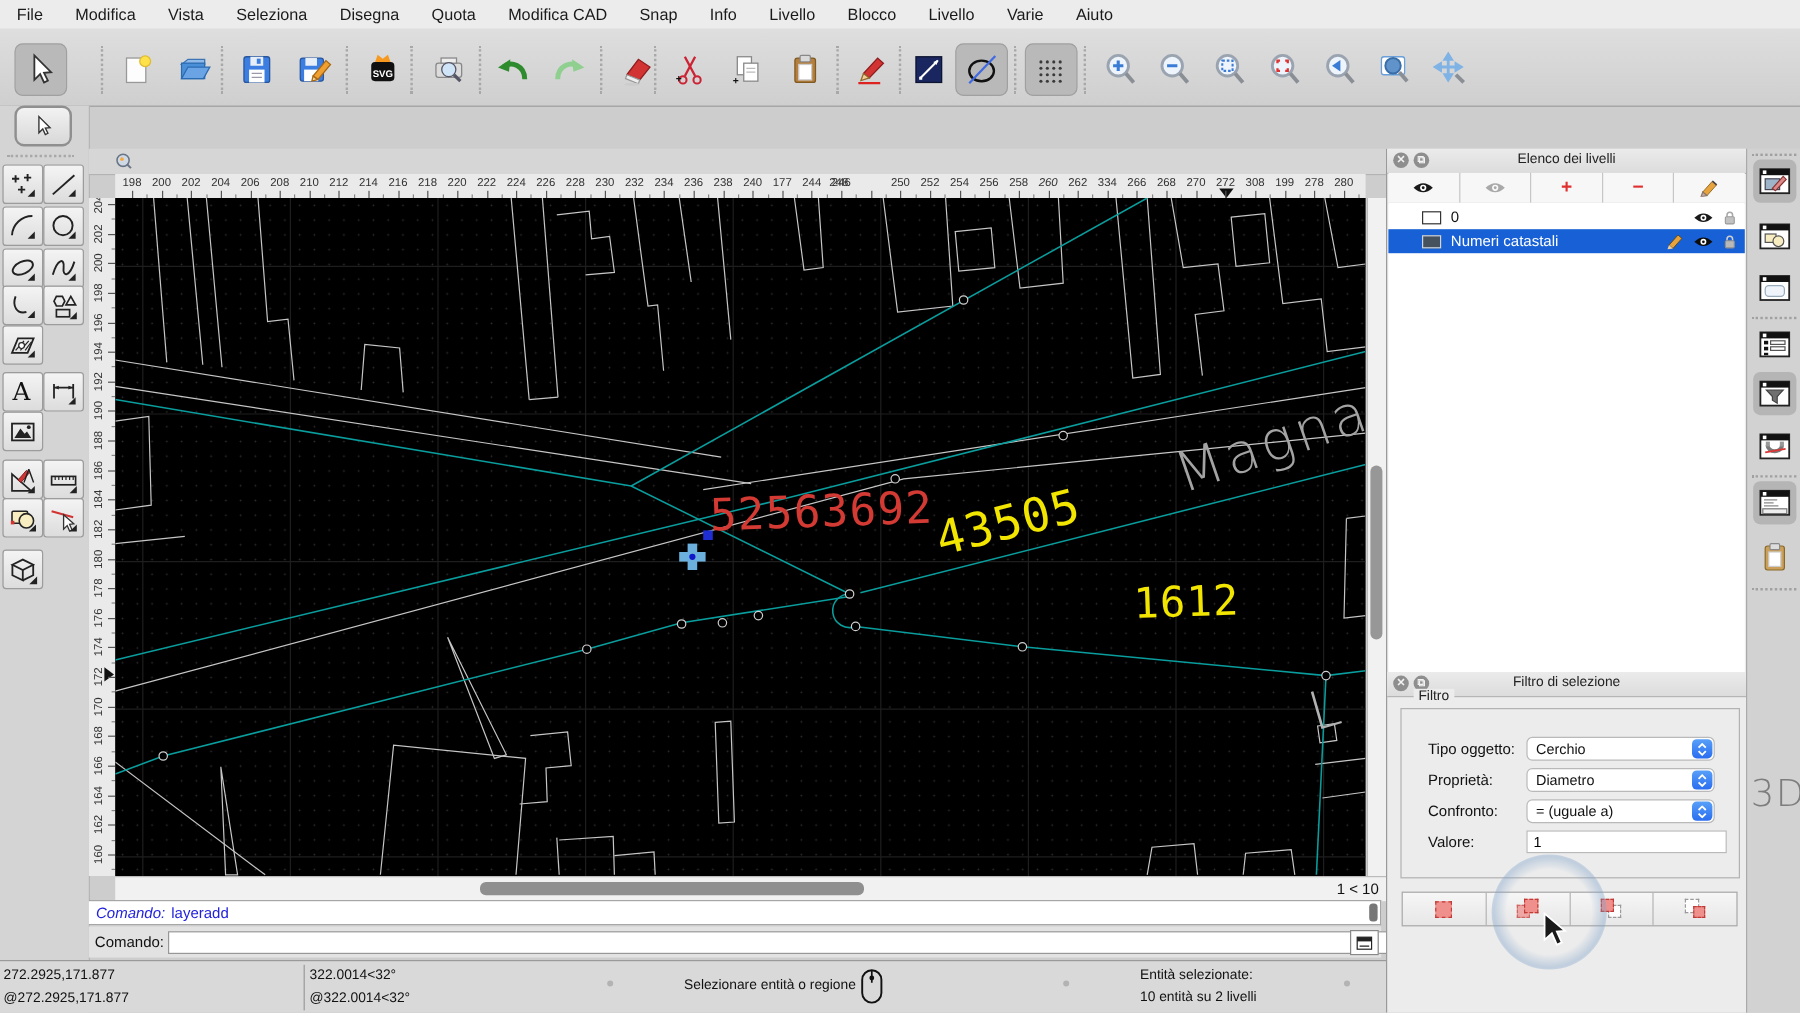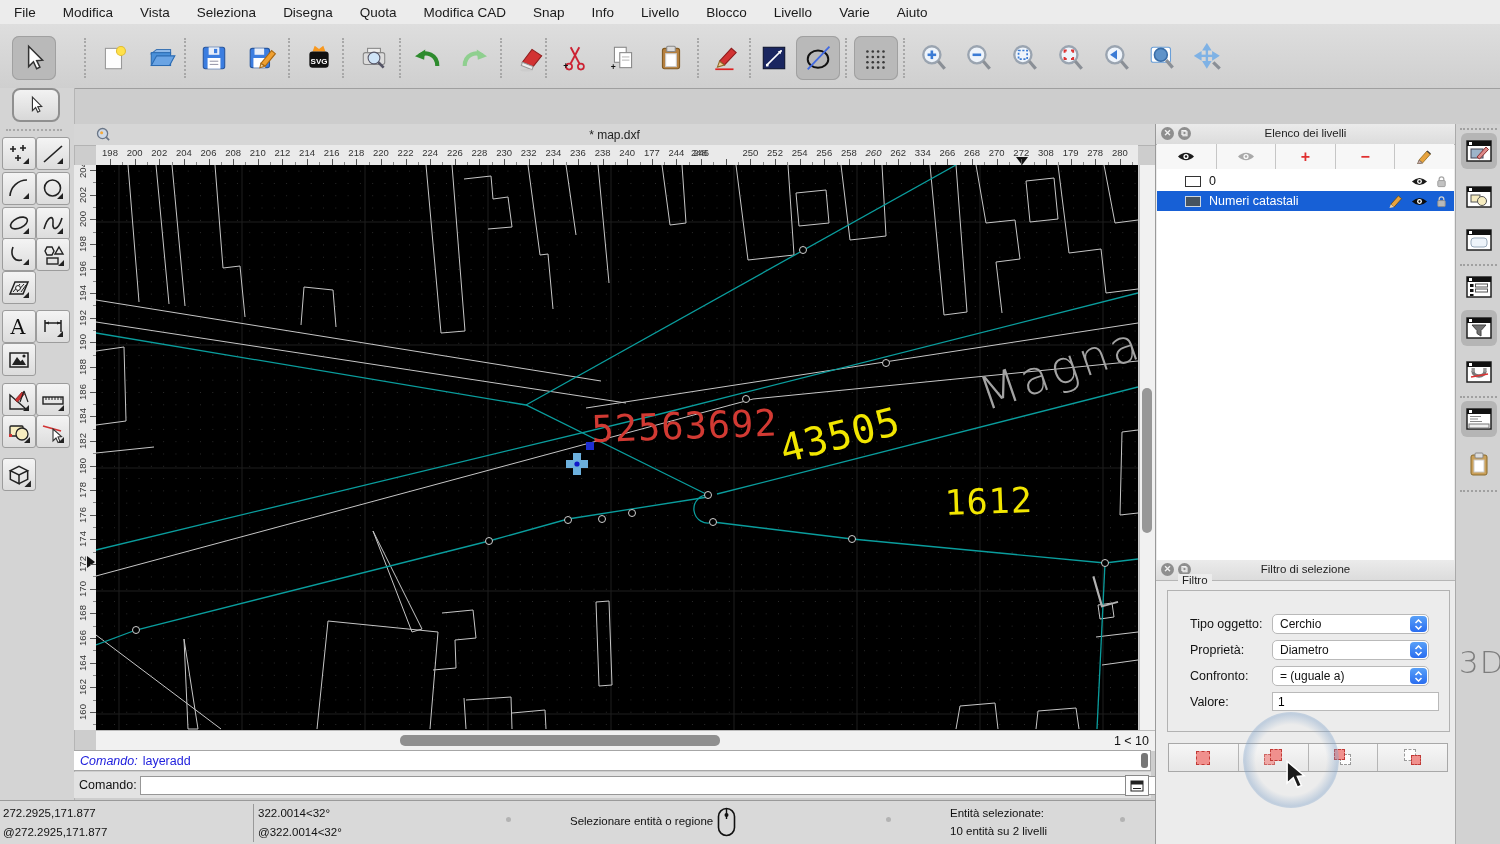--- a/index.html
+++ b/index.html
@@ -487,21 +487,20 @@
       </svg>
   </div>
 </div>
 
 <div id="doc-titlebar" class="abs">
   <svg class="abs" style="left:22px;top:3px" width="15" height="15" viewBox="0 0 16 16">
       <circle cx="7" cy="7" r="5.4" fill="#cfd9e6" stroke="#6a7687" stroke-width="1.4"></circle>
       <line x1="10.5" y1="10.5" x2="14" y2="14" stroke="#6a7687" stroke-width="1.8"></line>
       <circle cx="6" cy="6" r="1.6" fill="#f5a93a"></circle>
     </svg>
-  <span id="doc-title">* map.dxf</span>
 </div>
 <div id="ruler-top" class="abs">
   <i class="marker-down" style="left:920px;top:12px"></i>
 <span class="rlabel" style="left: 2px;">198</span>
     <i class="rtick" style="left: 14px;"></i>
     <i class="rtick minor" style="left: 26.3px;"></i>
     <span class="rlabel" style="left: 26.63px;">200</span>
     <i class="rtick" style="left: 38.63px;"></i>
     <i class="rtick minor" style="left: 50.93px;"></i>
     <span class="rlabel" style="left: 51.26px;">202</span>
@@ -608,21 +607,21 @@
     <i class="rtick minor" style="left: 888.35px;"></i>
     <span class="rlabel" style="left: 888.68px;">270</span>
     <i class="rtick" style="left: 900.68px;"></i>
     <i class="rtick minor" style="left: 912.98px;"></i>
     <span class="rlabel" style="left: 913.31px;">272</span>
     <i class="rtick" style="left: 925.31px;"></i>
     <i class="rtick minor" style="left: 937.61px;"></i>
     <span class="rlabel" style="left: 937.94px;">308</span>
     <i class="rtick" style="left: 949.94px;"></i>
     <i class="rtick minor" style="left: 962.24px;"></i>
-    <span class="rlabel" style="left: 962.57px;">179</span>
+    <span class="rlabel" style="left: 962.57px;">199</span>
     <i class="rtick" style="left: 974.57px;"></i>
     <i class="rtick minor" style="left: 986.87px;"></i>
     <span class="rlabel" style="left: 987.2px;">278</span>
     <i class="rtick" style="left: 999.2px;"></i>
     <i class="rtick minor" style="left: 1011.5px;"></i>
     <span class="rlabel" style="left: 1011.83px;">280</span>
     <i class="rtick" style="left: 1023.83px;"></i>
     <i class="rtick minor" style="left: 1036.13px;"></i>
   </div>
 <div id="ruler-left" class="abs">

